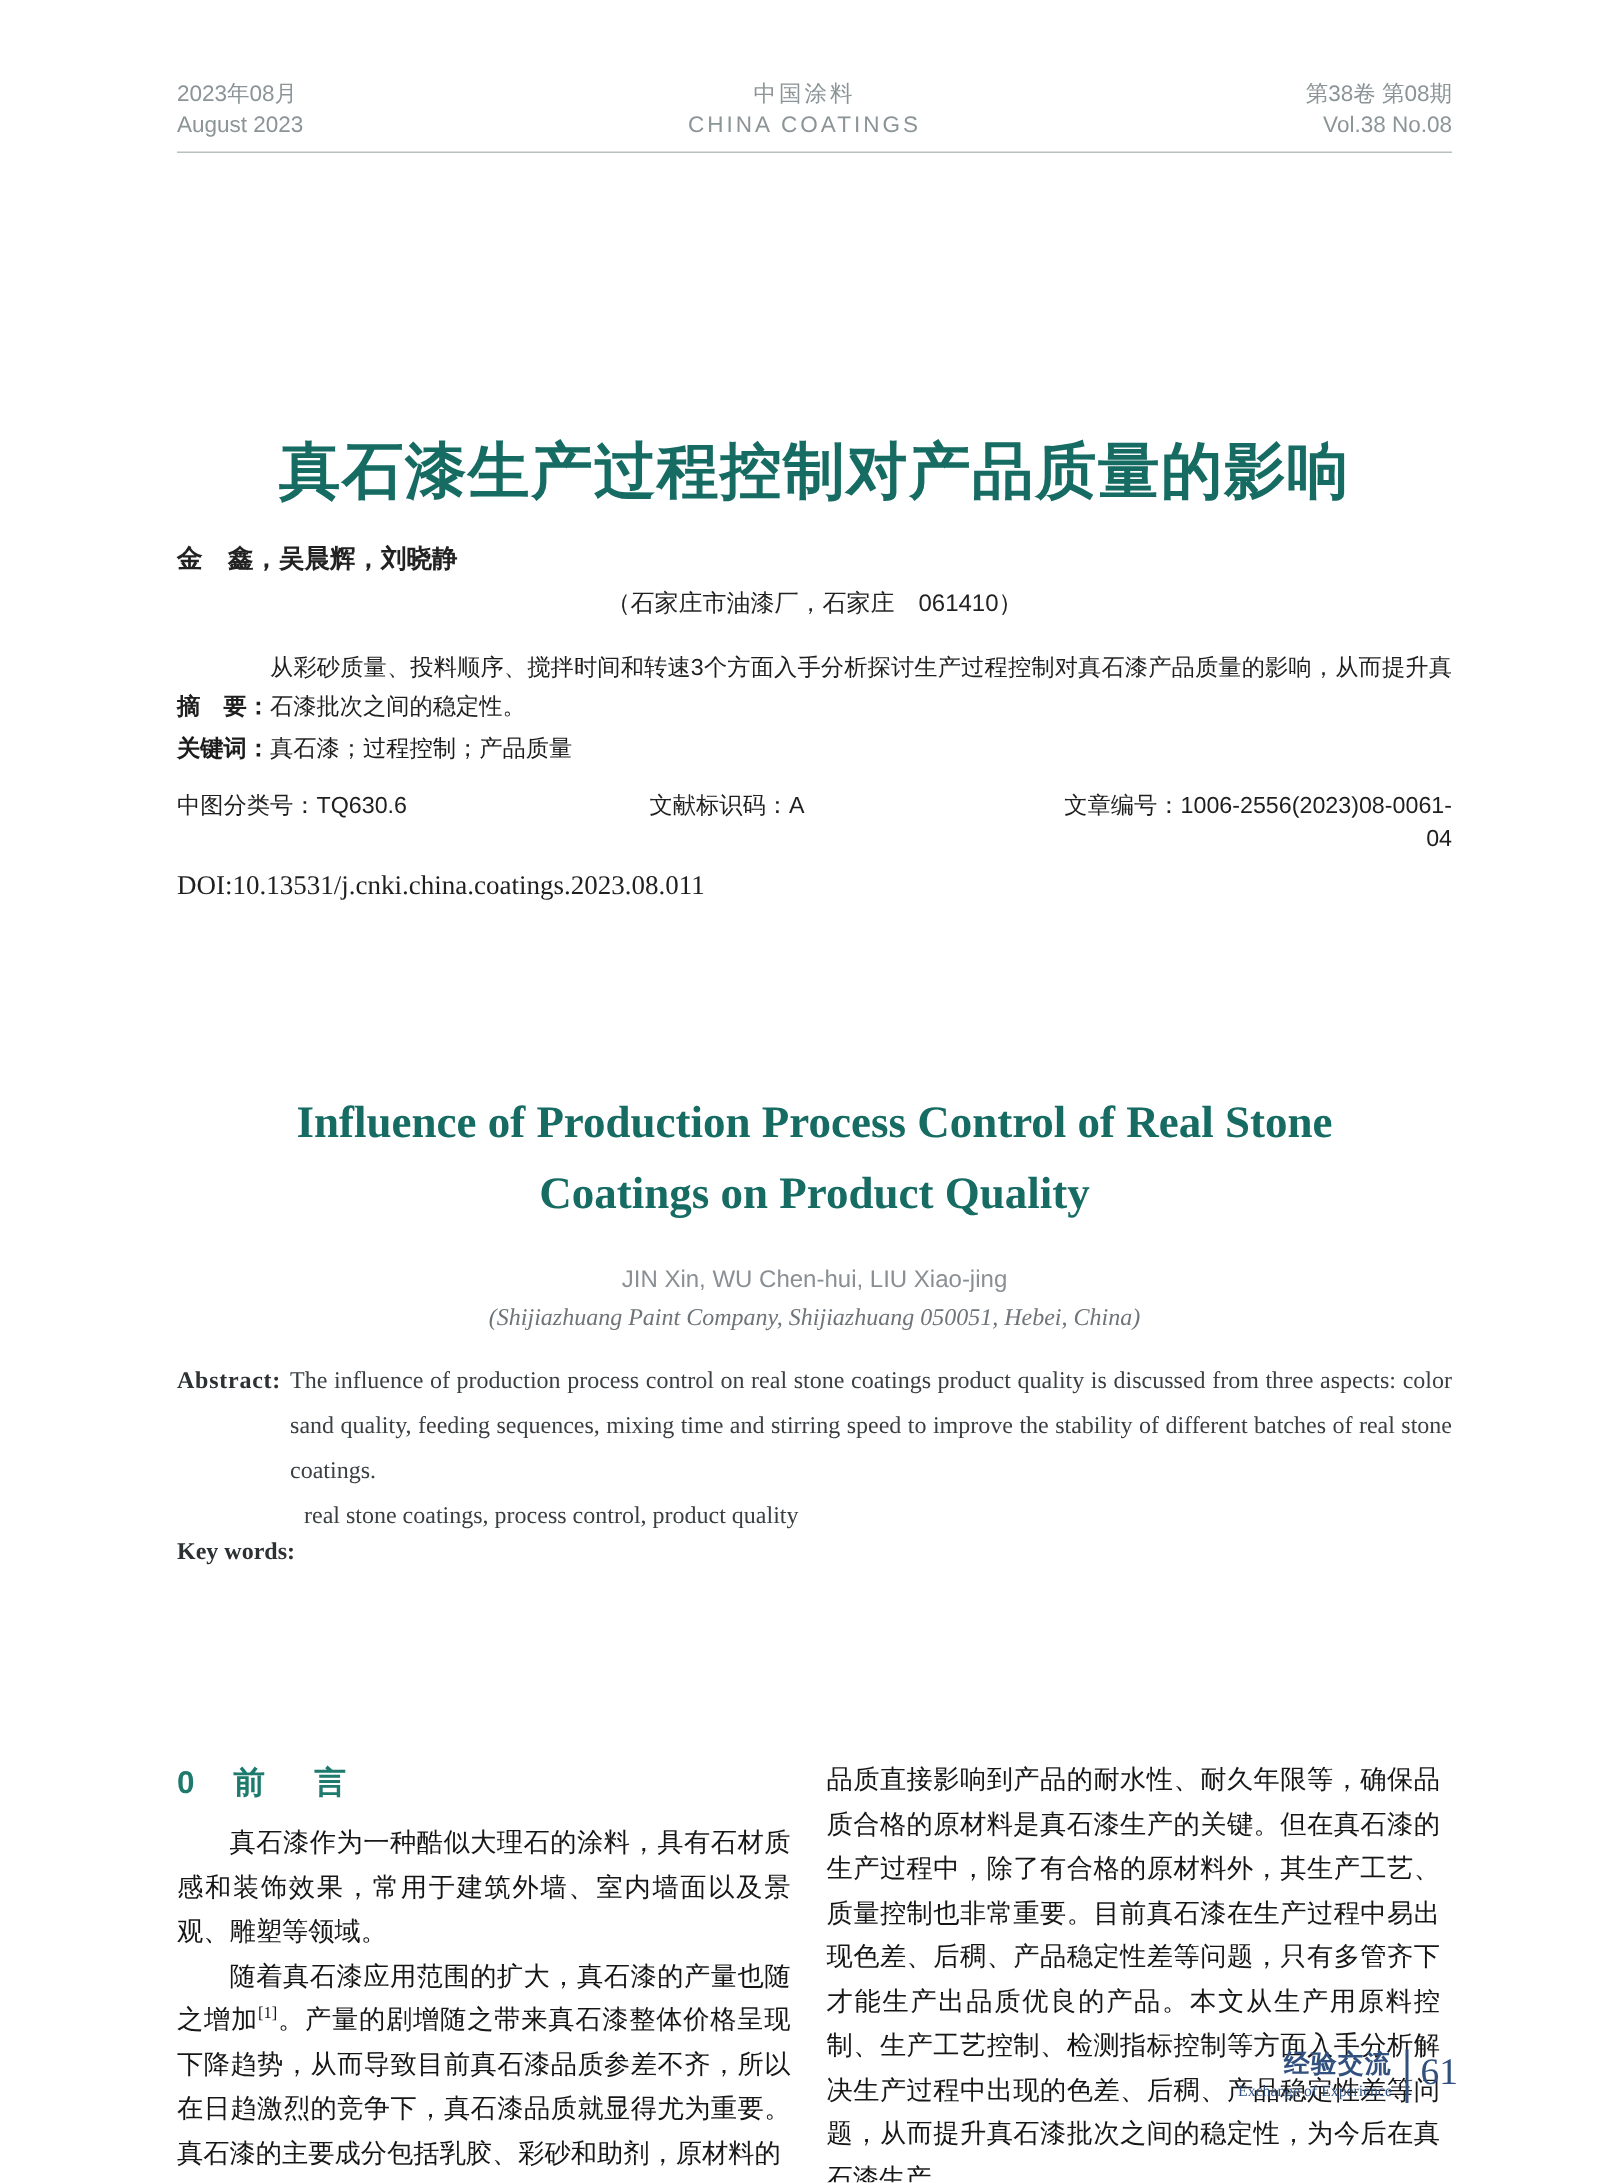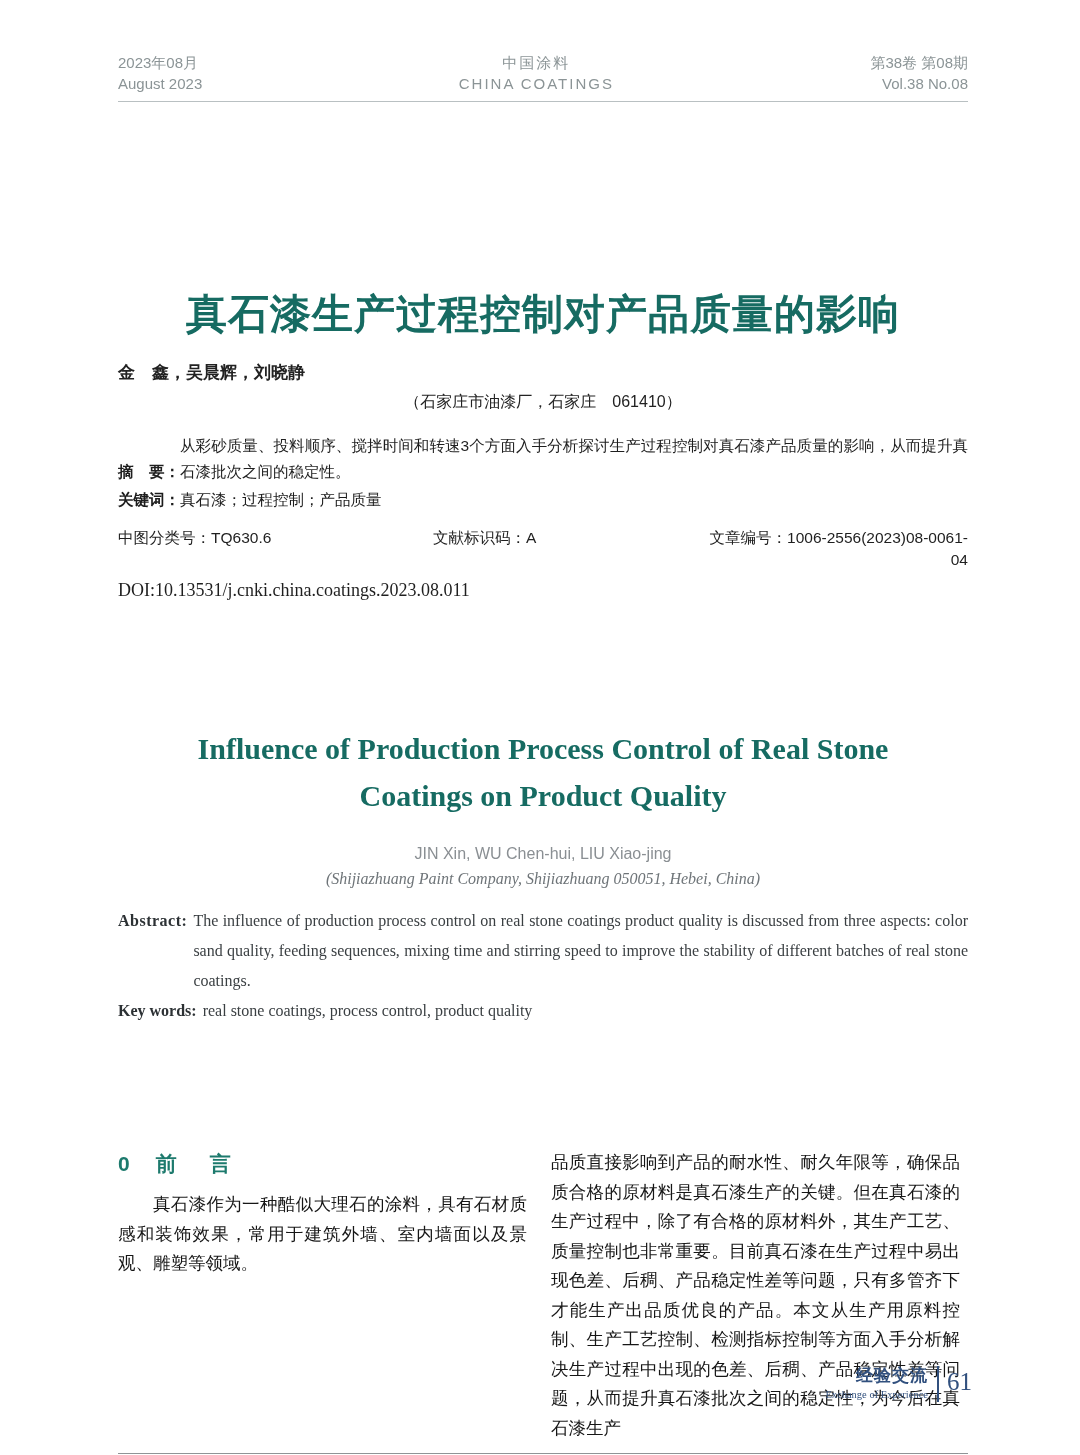--- a/index.html
+++ b/index.html
@@ -46,21 +46,21 @@
     margin-top:124px;text-align:center;
     font-family:"Liberation Serif",serif;font-weight:bold;
     font-size:30px;line-height:47px;color:#166b62;
   }
   .authors-en{margin-top:26px;text-align:center;font-size:16px;color:#8a8f93;}
   .affil-en{margin-top:7px;text-align:center;font-family:"Liberation Serif",serif;font-style:italic;font-size:16px;color:#6e7478;}
   .abs-en{margin-top:18px;display:flex;font-family:"Liberation Serif",serif;font-size:16px;line-height:30px;color:#3a3f42;}
   .abs-en .label{flex:0 0 auto;font-weight:bold;white-space:pre;color:#2c3134;letter-spacing:.5px;}
   .abs-en .text{flex:1 1 auto;text-align:justify;padding-left:6px;}
   .kw-en{display:flex;font-family:"Liberation Serif",serif;font-size:16px;line-height:30px;color:#3a3f42;}
-  .kw-en .label{font-weight:bold;white-space:pre;color:#2c3134;}
+  .kw-en .label{font-weight:bold;white-space:pre;color:#2c3134;margin-top:24px;}
   .kw-en .text{padding-left:6px;}
   
   .body-cols{margin-top:122px;display:flex;gap:24px;}
   .colL,.colR{width:409px;}
   .sec-head{
     font-size:21px;font-weight:bold;color:#1d7a6d;
     margin:2px 0 12px 0;display:flex;align-items:baseline;
   }
   .sec-head .num{margin-right:26px;}
   .sec-head .txt{letter-spacing:6px;}
@@ -140,20 +140,21 @@
     <div class="text">real stone coatings, process control, product quality</div>
   </div>
 
   <div class="body-cols">
     <div class="colL">
       <div class="sec-head">
         <span class="num">0</span>
         <span class="txt">前　言</span>
       </div>
       <p class="para indent">真石漆作为一种酷似大理石的涂料，具有石材质感和装饰效果，常用于建筑外墙、室内墙面以及景观、雕塑等领域。</p>
+      <p class="para indent"><span>随着真石漆应用范围的扩大，真石漆的产量也随之增加</span><sup>[1]</sup><span>。产量的剧增随之带来真石漆整体价格呈现下降趋势，从而导致目前真石漆品质参差不齐，所以在日趋激烈的竞争下，真石漆品质就显得尤为重要。真石漆的主要成分包括乳胶、彩砂和助剂，原材料的</span></p>
     </div>
     <div class="colR">
       <p class="para">品质直接影响到产品的耐水性、耐久年限等，确保品质合格的原材料是真石漆生产的关键。但在真石漆的生产过程中，除了有合格的原材料外，其生产工艺、质量控制也非常重要。目前真石漆在生产过程中易出现色差、后稠、产品稳定性差等问题，只有多管齐下才能生产出品质优良的产品。本文从生产用原料控制、生产工艺控制、检测指标控制等方面入手分析解决生产过程中出现的色差、后稠、产品稳定性差等问题，从而提升真石漆批次之间的稳定性，为今后在真石漆生产</p>
     </div>
   </div>
 
   <hr class="foot-rule">
 
   <div class="pfooter">
     <div class="names">

